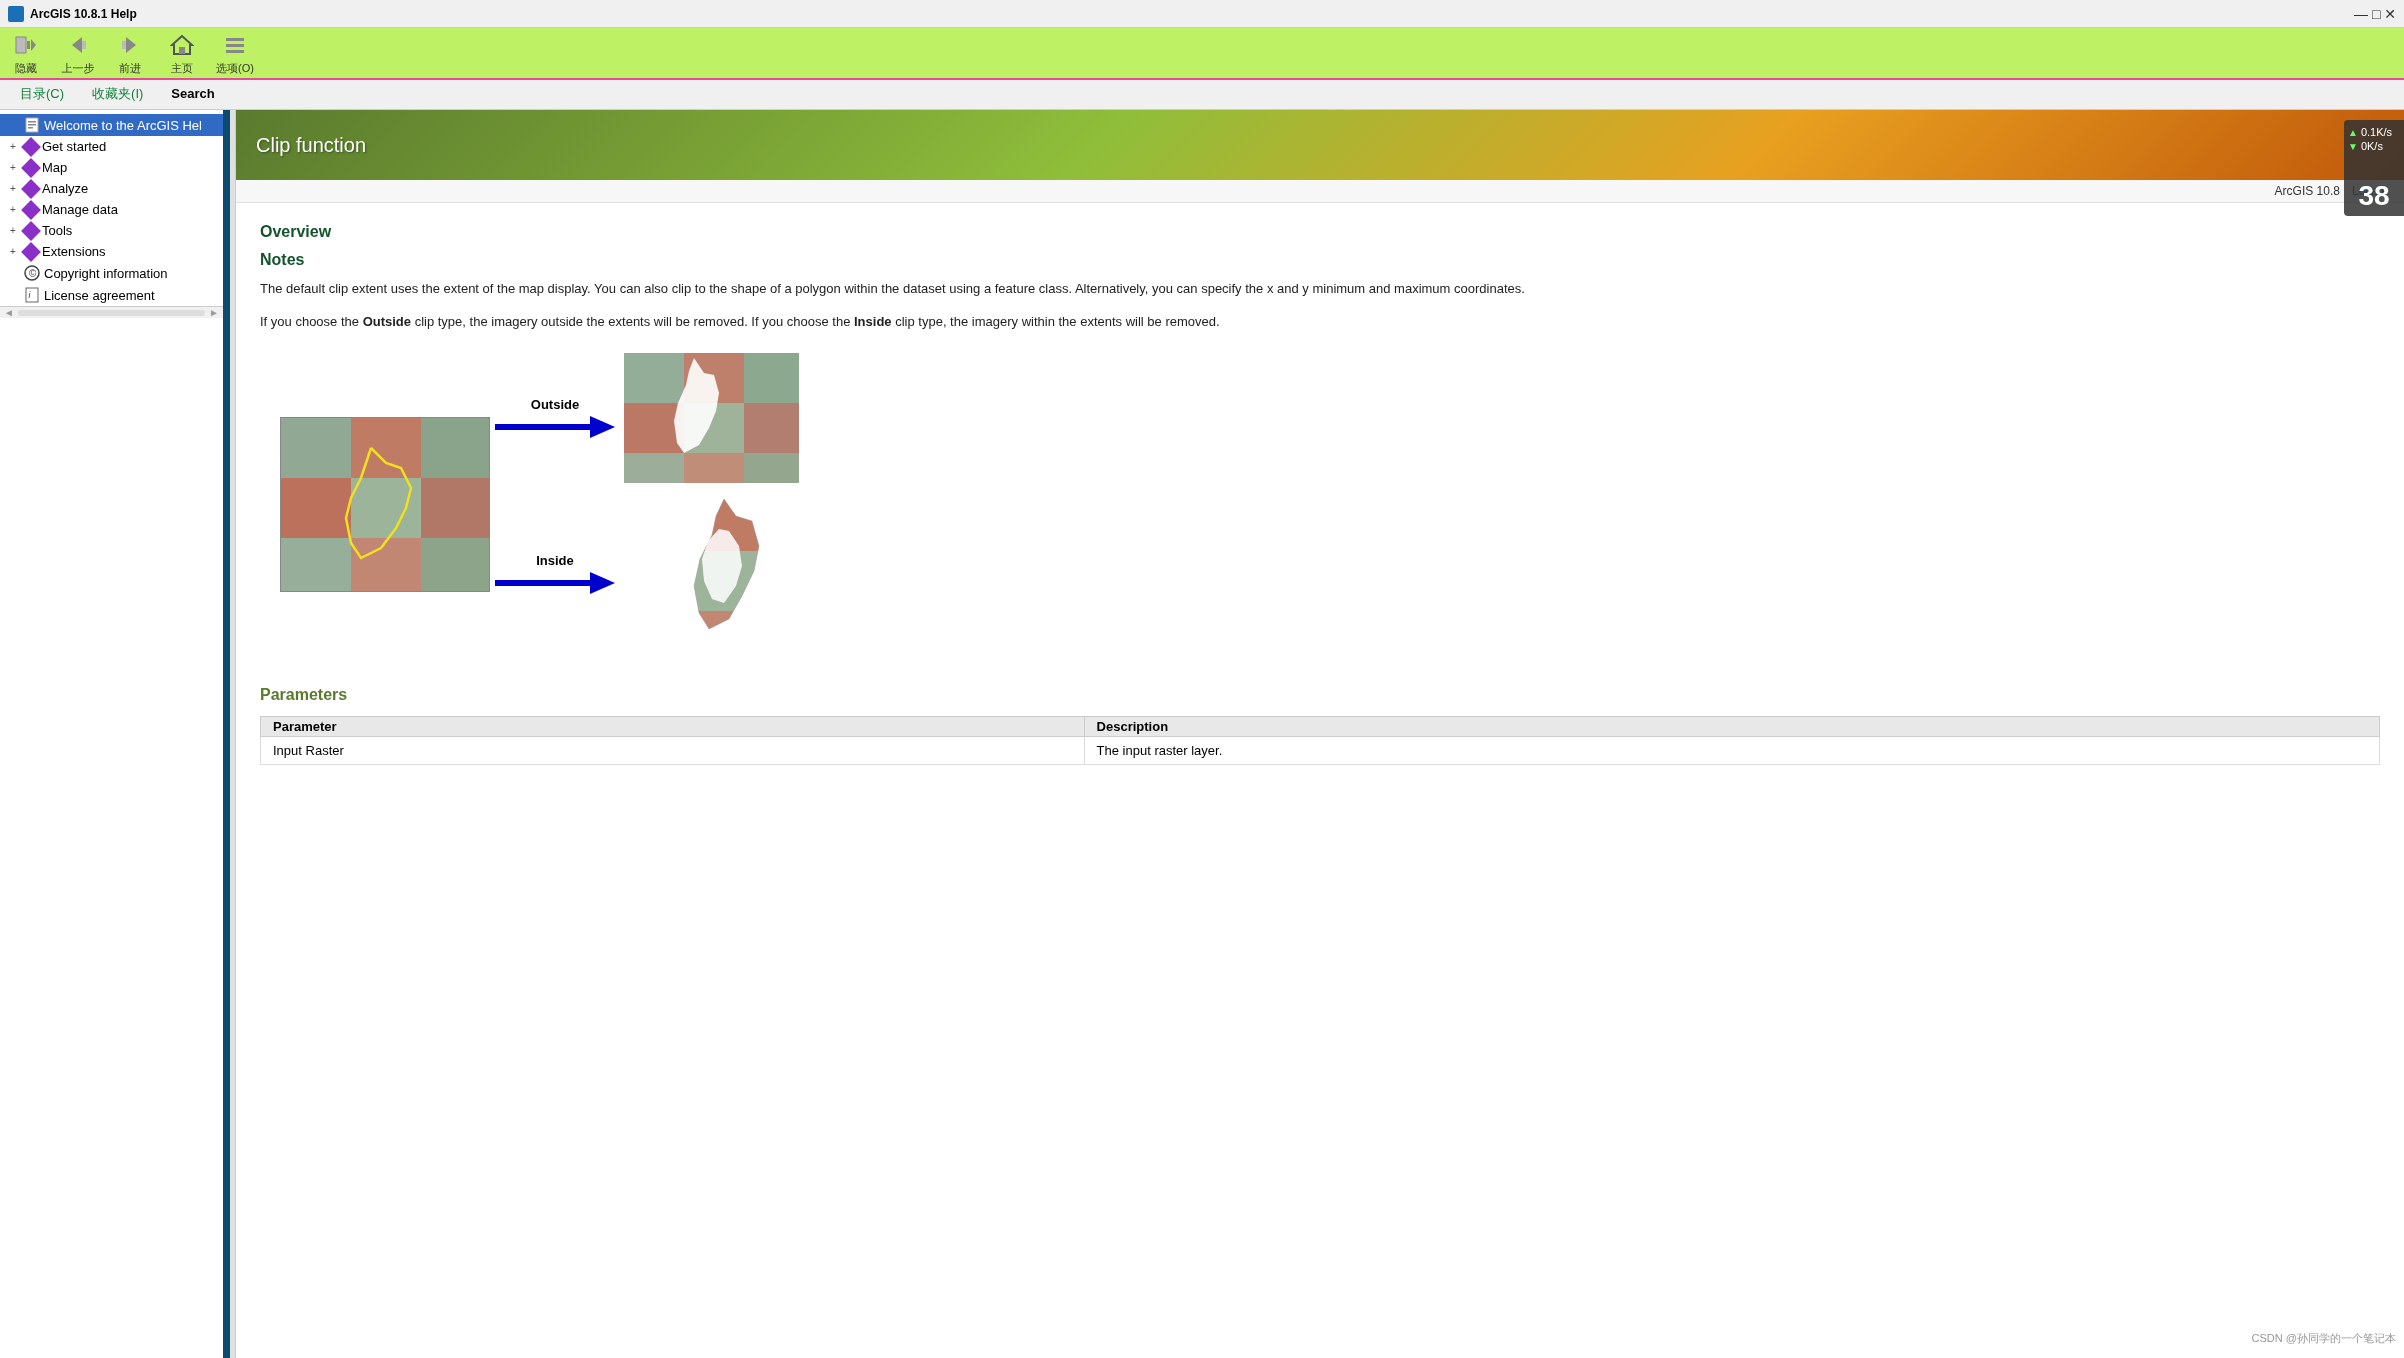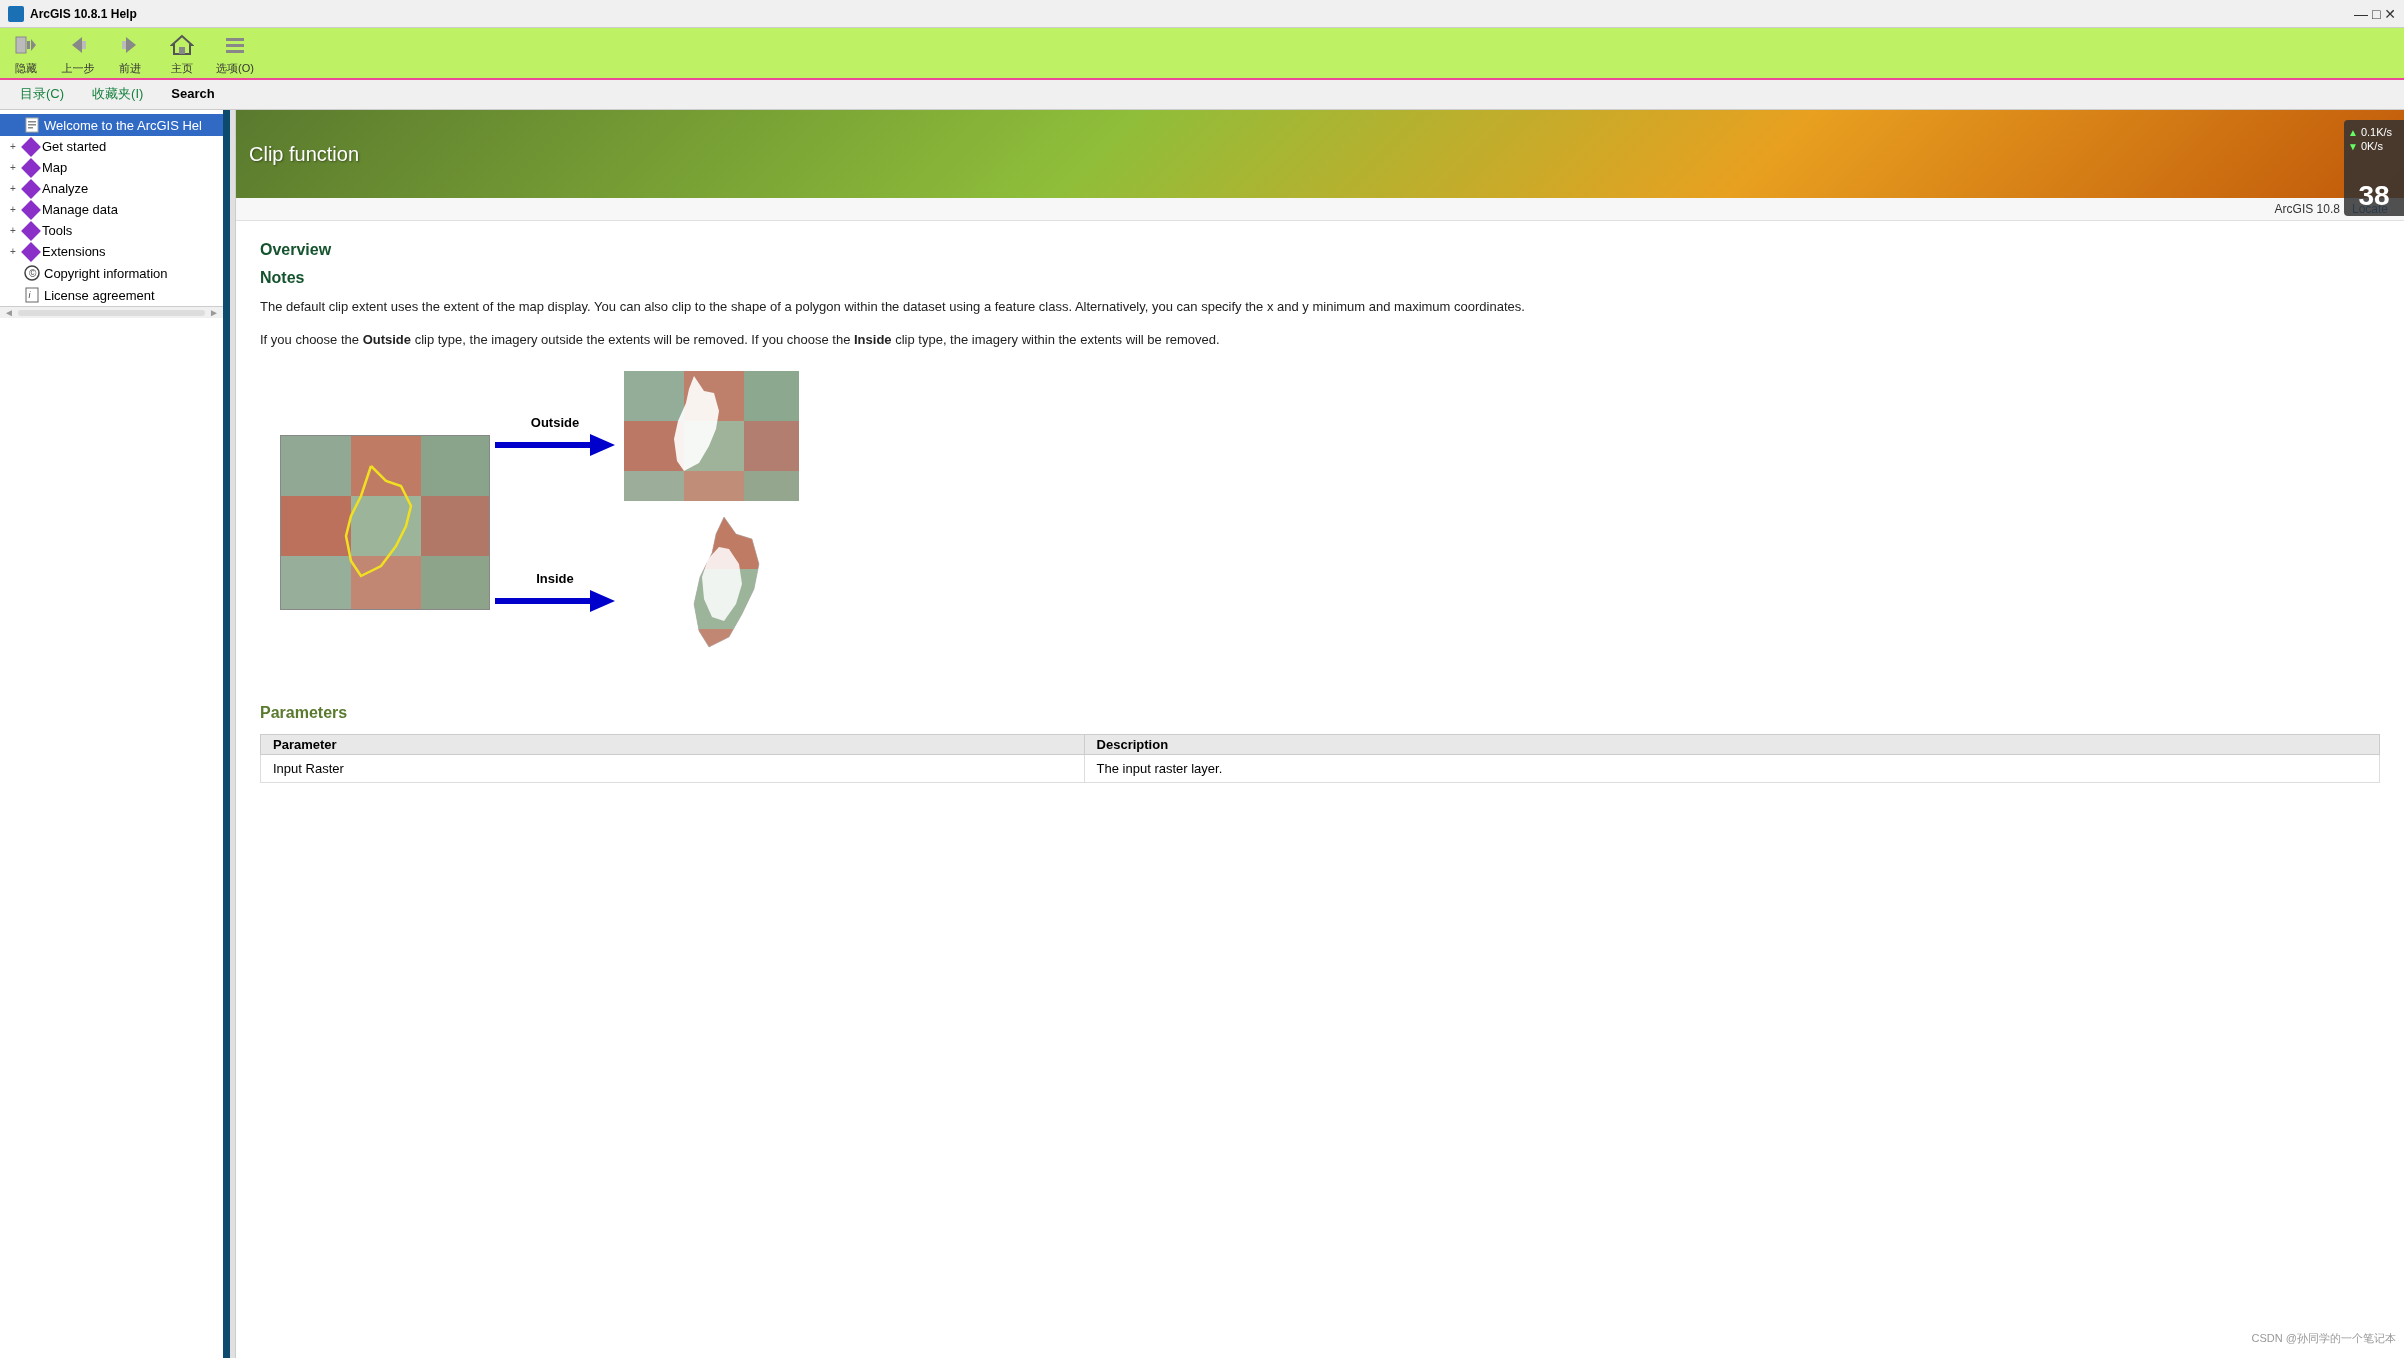--- a/index.html
+++ b/index.html
@@ -112,24 +112,24 @@
     
     .content-area {
       flex: 1;
       overflow-y: auto;
       overflow-x: hidden;
     }
 
     
     .content-header {
       background: linear-gradient(135deg, #5a7a2e 0%, #8fbe3a 40%, #e8a020 70%, #c0580a 100%);
-      height: 88px;
-      display: flex;
-      align-items: center;
-      padding: 0 13px;
+      height: 70px;
+      display: flex;
+      align-items: center;
+      padding: 0 20px;
       position: relative;
     }
     .content-header h1 {
       color: #fff;
       font-size: 20px;
       font-weight: normal;
       text-shadow: 1px 1px 2px rgba(0,0,0,0.4);
     }
 
     

